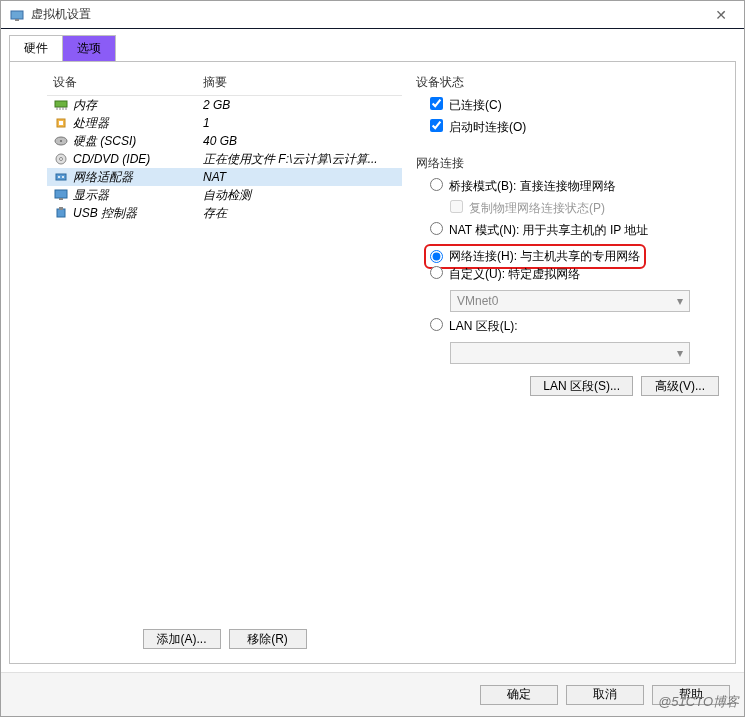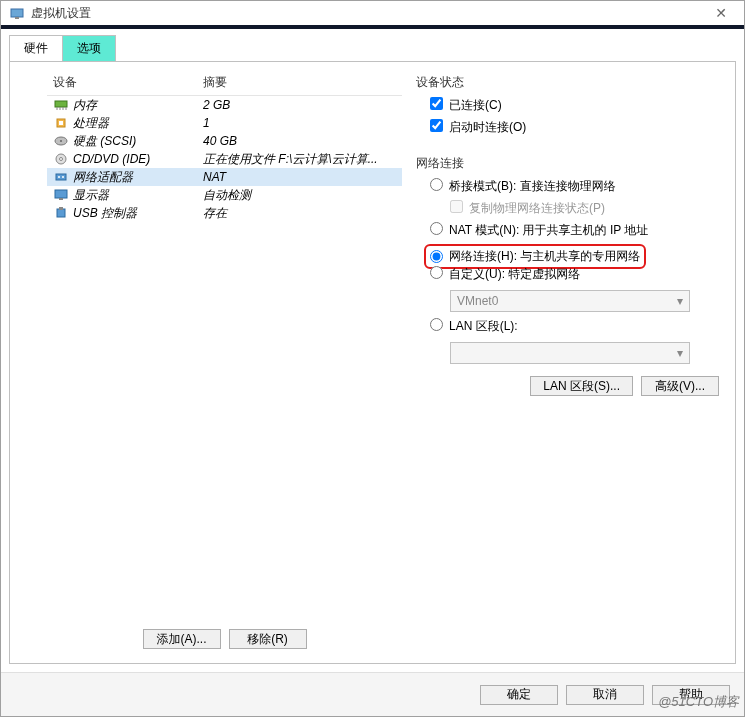--- a/index.html
+++ b/index.html
@@ -17,21 +17,21 @@
       background: #fff;
       border: 1px solid #a0a0a0;
       display: flex;
       flex-direction: column;
     }
     .titlebar {
       height: 28px;
       display: flex;
       align-items: center;
       padding: 0 8px;
-      border-bottom: 4px solid #0f172a;
+      border-bottom: 1px solid #0f172a;
       background: #fff;
     }
     .titlebar .icon-app {
       width: 16px; height: 16px;
       margin-right: 6px;
       display: inline-flex; align-items: center; justify-content: center;
     }
     .titlebar .title { flex: 1; color: #333; }
     .titlebar .close {
       width: 30px; height: 100%;
@@ -40,21 +40,21 @@
     }
     .tabs {
       display: flex;
       padding: 6px 8px 0 8px;
       background: #fff;
     }
     .tab {
       padding: 4px 14px;
       border: 1px solid #c0c0c0;
       border-bottom: none;
-      background: #5eead4;
+      background: #8b5cf6;
       margin-right: -1px;
       position: relative;
     }
     .tab.active {
       background: #fff;
       z-index: 2;
     }
     .content {
       flex: 1;
       margin: 0 8px 8px 8px;

